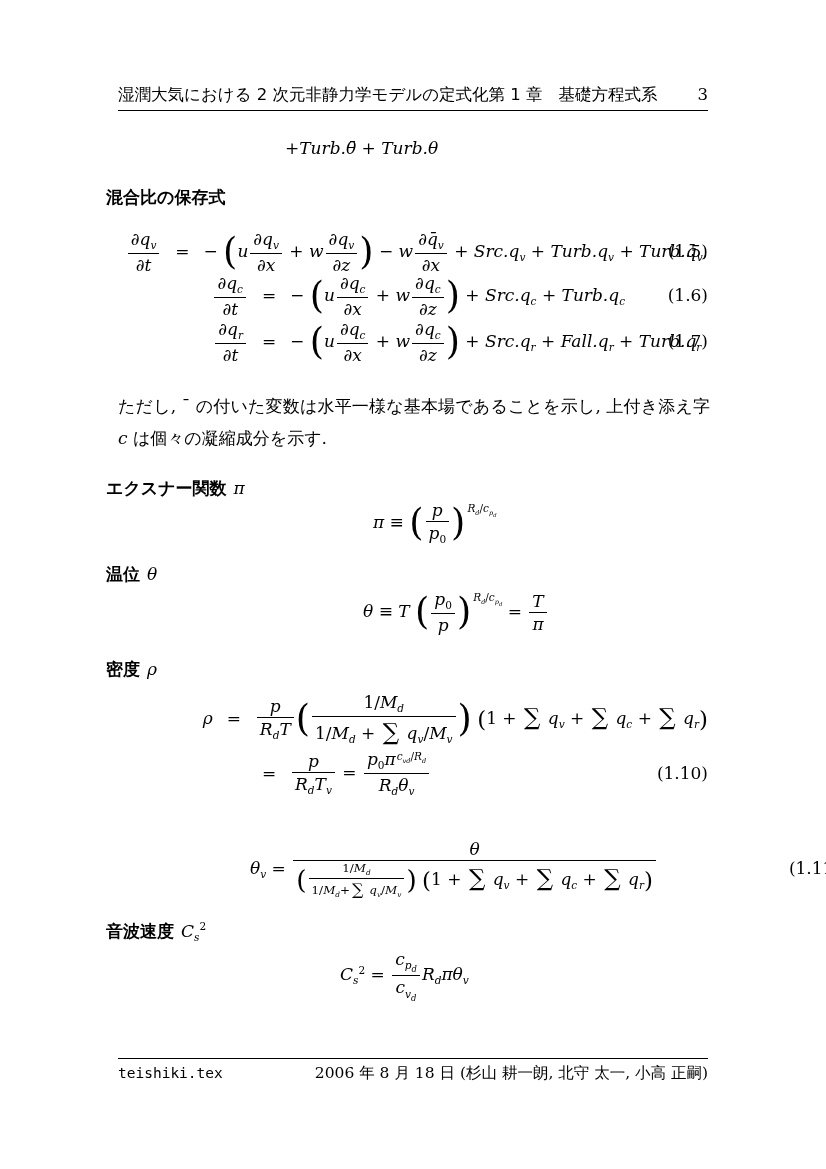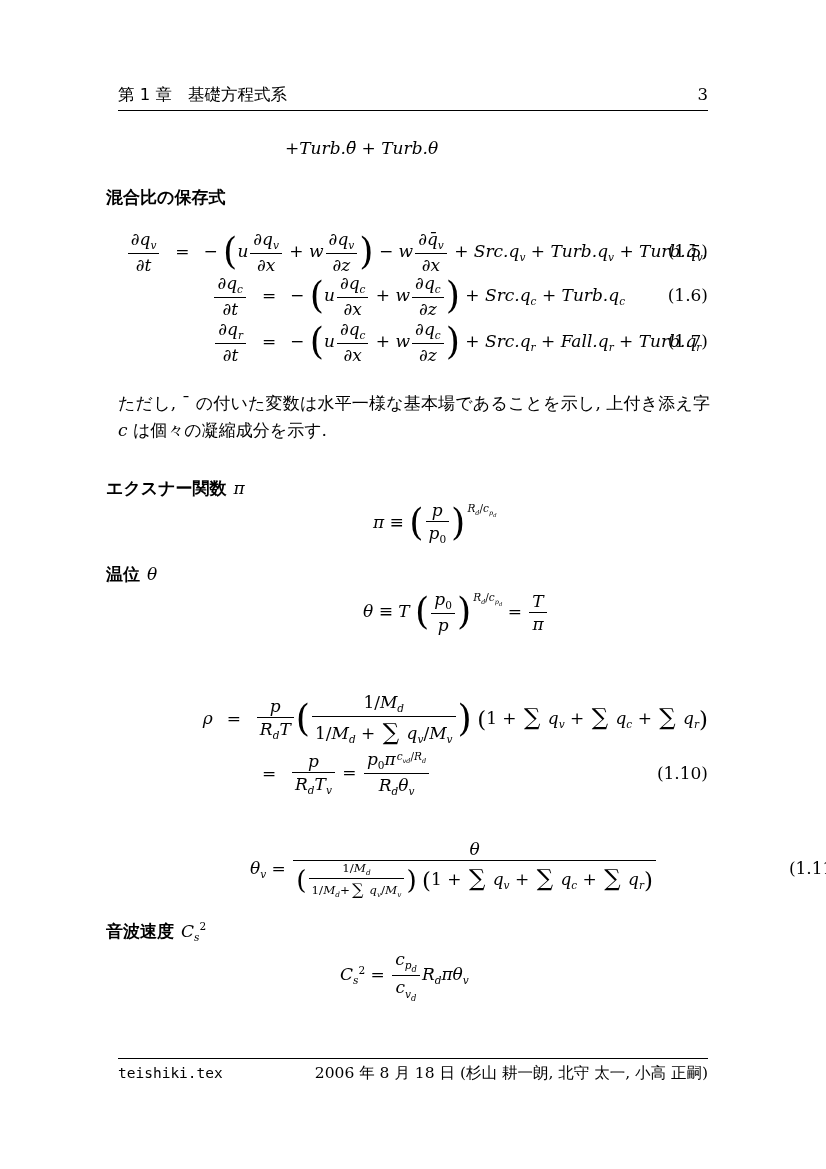--- a/index.html
+++ b/index.html
@@ -28,21 +28,21 @@
   
   .shead {
     position:absolute; left:106px; width:590px;
     font-family:"DejaVu Sans","Liberation Sans",sans-serif;
     font-weight:bold; font-size:17px; white-space:nowrap;
   }
   .shead .hsym { font-family:"DejaVu Serif","Liberation Serif",serif; font-weight:normal; font-size:17px; margin-left:7px; }
   
   .para {
     position:absolute; left:118px; top:390px; width:592px;
-    font-size:17px; line-height:27px; text-align:justify;
+    font-size:17px; line-height:32px; text-align:justify;
   }
   
   .eqn {
     position:absolute; left:118px; width:590px;
     display:flex; align-items:center;
     font-size:17px; line-height:1.25; white-space:nowrap;
   }
   .eqn .lhs { width:130px; display:flex; justify-content:flex-end; align-items:center; }
   .eqn .rel { width:42px; text-align:center; flex:0 0 42px; }
   .eqn .rhs, .eqn .body { flex:0 1 auto; }
@@ -62,20 +62,21 @@
   .expo { font-size:0.62em; position:relative; top:-1.45em; margin-left:2px; display:inline-block; }
   .expo2 { font-size:0.62em; position:relative; top:-0.5em; margin-left:1px; display:inline-block; }
   .m { font-family:"DejaVu Serif","Liberation Serif",serif; }
 </style>
 </head>
 <body>
 
 <div class="page">
 
   <div class="header">
+    <span>湿潤大気における 2 次元非静力学モデルの定式化</span>
       <span>第 1 章</span>
     <span class="sect">基礎方程式系</span>
     <span class="pgnum">3</span>
   </div>
   <div class="rule" style="top:110px"></div>
 
   <div class="eqn" style="top:138px; padding-left:167px">
     <span class="body">+<i>Turb.</i><i>θ̄</i> + <i>Turb.</i><i>θ</i></span>
 
   </div>
@@ -131,20 +132,23 @@
   </div>
 
   <div class="shead" style="top:563px">
     <span>温位</span><span class="hsym"><i>θ</i></span>
   </div>
   <div class="eqn" style="top:588px; padding-left:245px">
     <span class="body"><i>θ</i> ≡ <i>T</i> <span class="b2">(</span><span class="fr"><span class="nu"><i>p</i><sub>0</sub></span><span class="de"><i>p</i></span></span><span class="b2">)</span><span class="expo"><i>R<sub>d</sub></i>/<i>c<sub>p<sub>d</sub></sub></i></span> = <span class="fr"><span class="nu"><i>T</i></span><span class="de"><i>π</i></span></span></span>
 
   </div>
 
+  <div class="shead" style="top:658px">
+    <span>密度</span><span class="hsym"><i>ρ</i></span>
+  </div>
   <div class="eqn" style="top:691px">
     <span class="lhs">
         <i>ρ</i>
       </span>
     <span class="rel">=</span>
     <span class="rhs"><span class="fr"><span class="nu"><i>p</i></span><span class="de"><i>R<sub>d</sub>T</i></span></span><span class="b2">(</span><span class="fr"><span class="nu">1/<i>M<sub>d</sub></i></span><span class="de">1/<i>M<sub>d</sub></i> + <span class="sum">∑</span> <i>q<sub>v</sub></i>/<i>M<sub>v</sub></i></span></span><span class="b2">)</span> <span class="b0">(</span>1 + <span class="sum">∑</span> <i>q<sub>v</sub></i> + <span class="sum">∑</span> <i>q<sub>c</sub></i> + <span class="sum">∑</span> <i>q<sub>r</sub></i><span class="b0">)</span></span>
   </div>
   <div class="eqn" style="top:748px">
     <span class="lhs"></span>
     <span class="rel">=</span>

